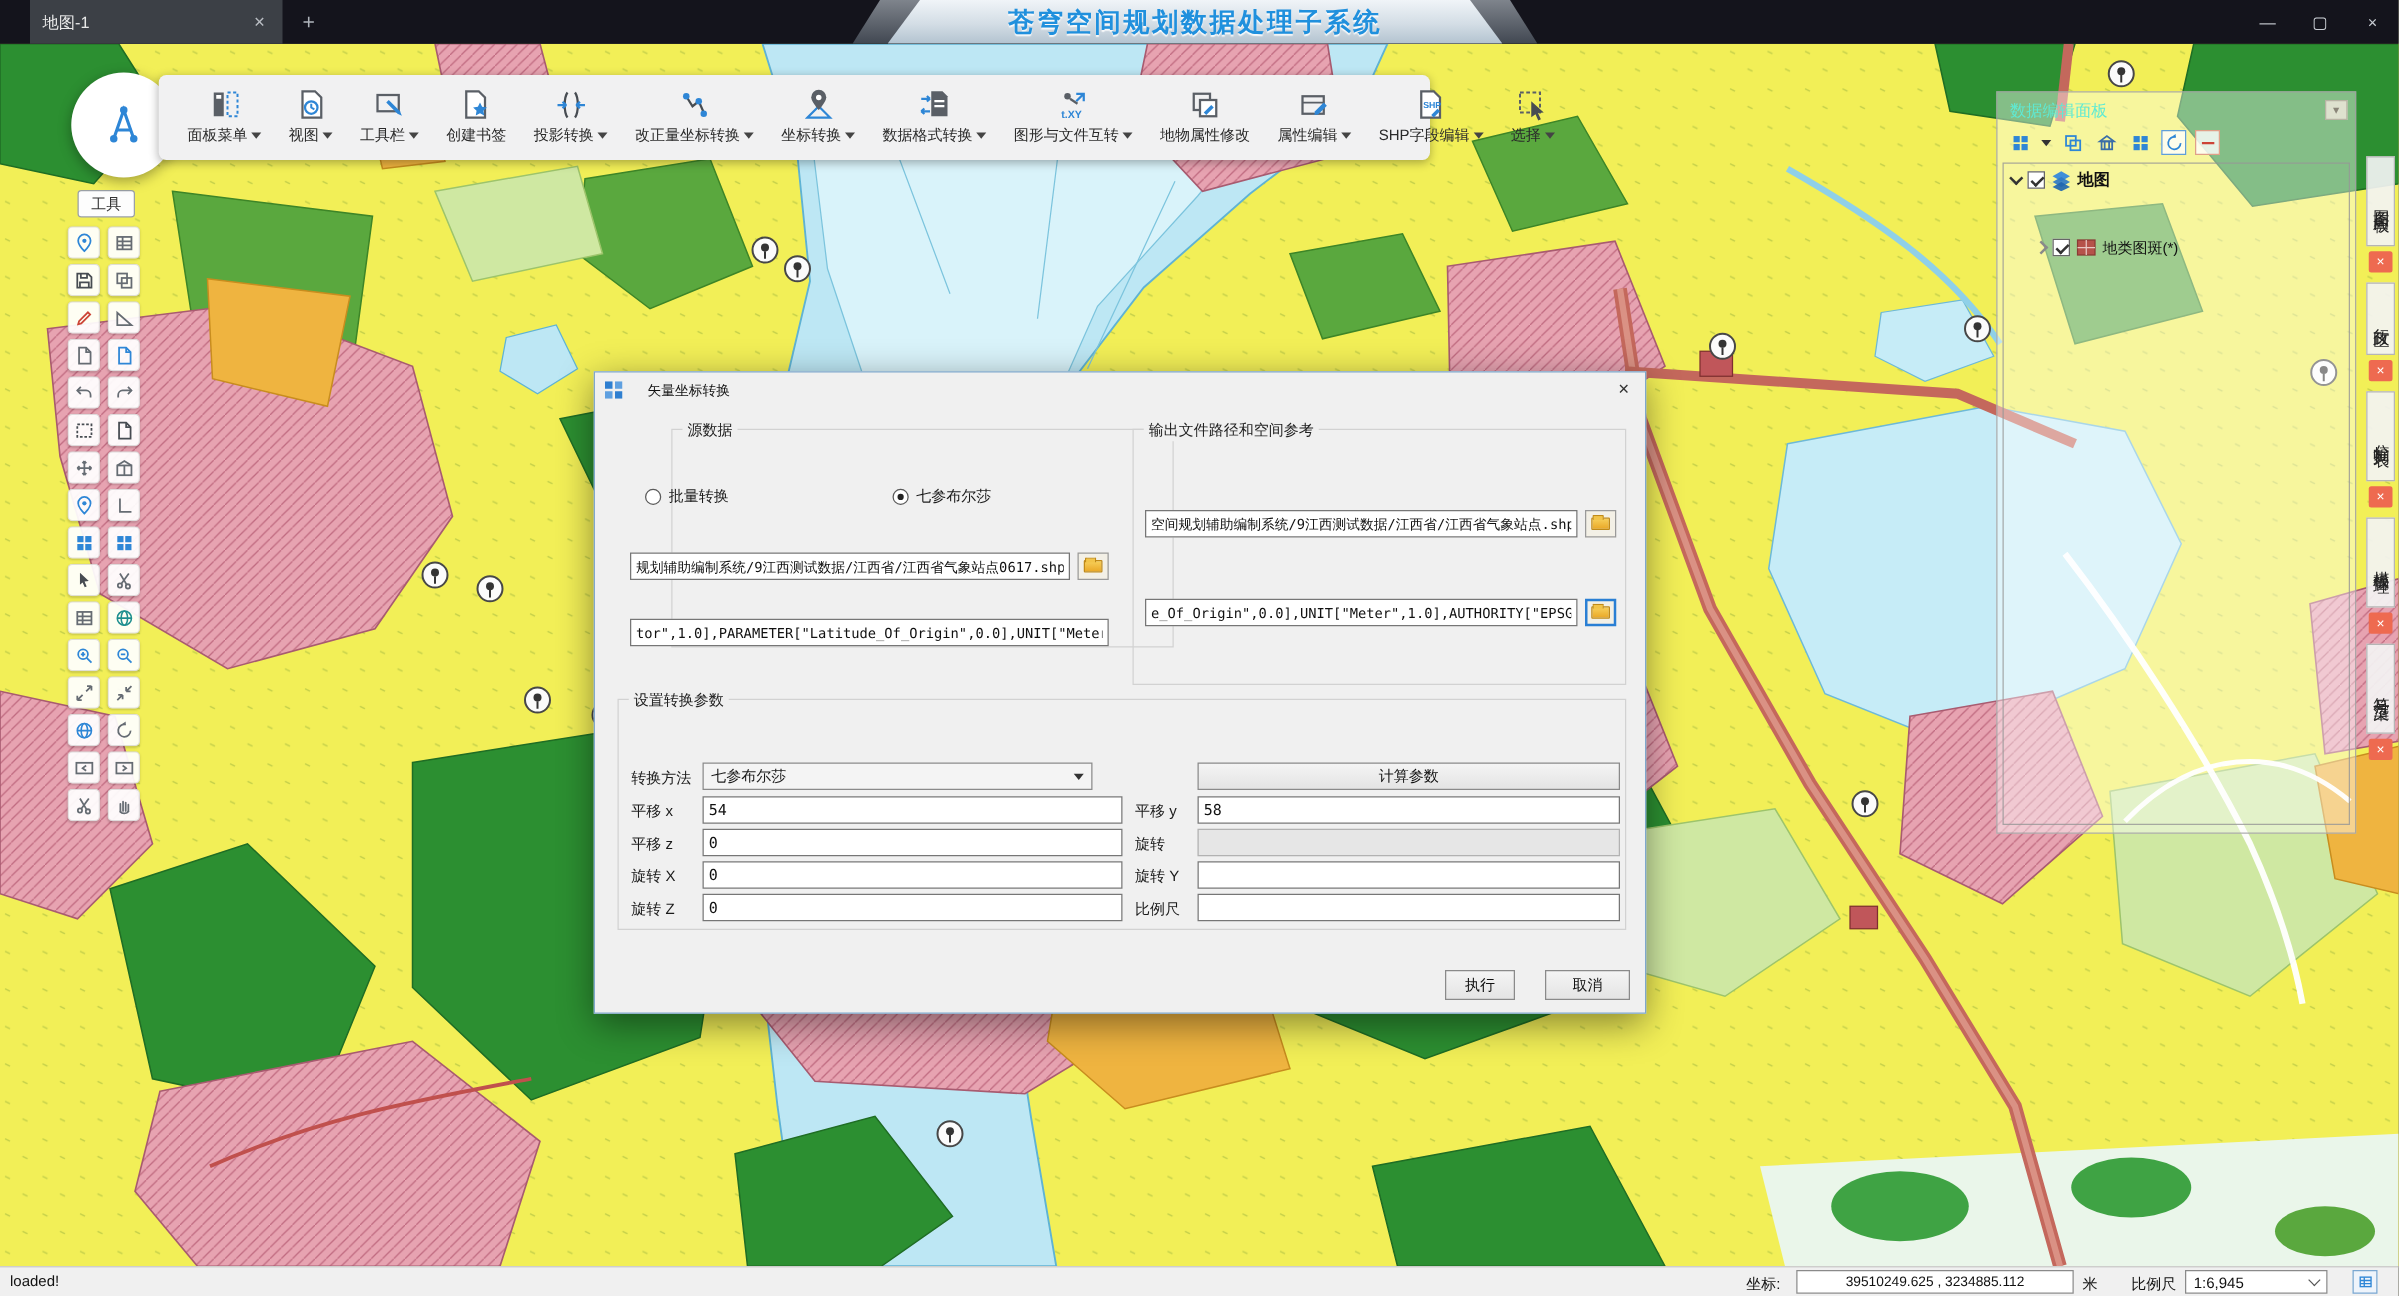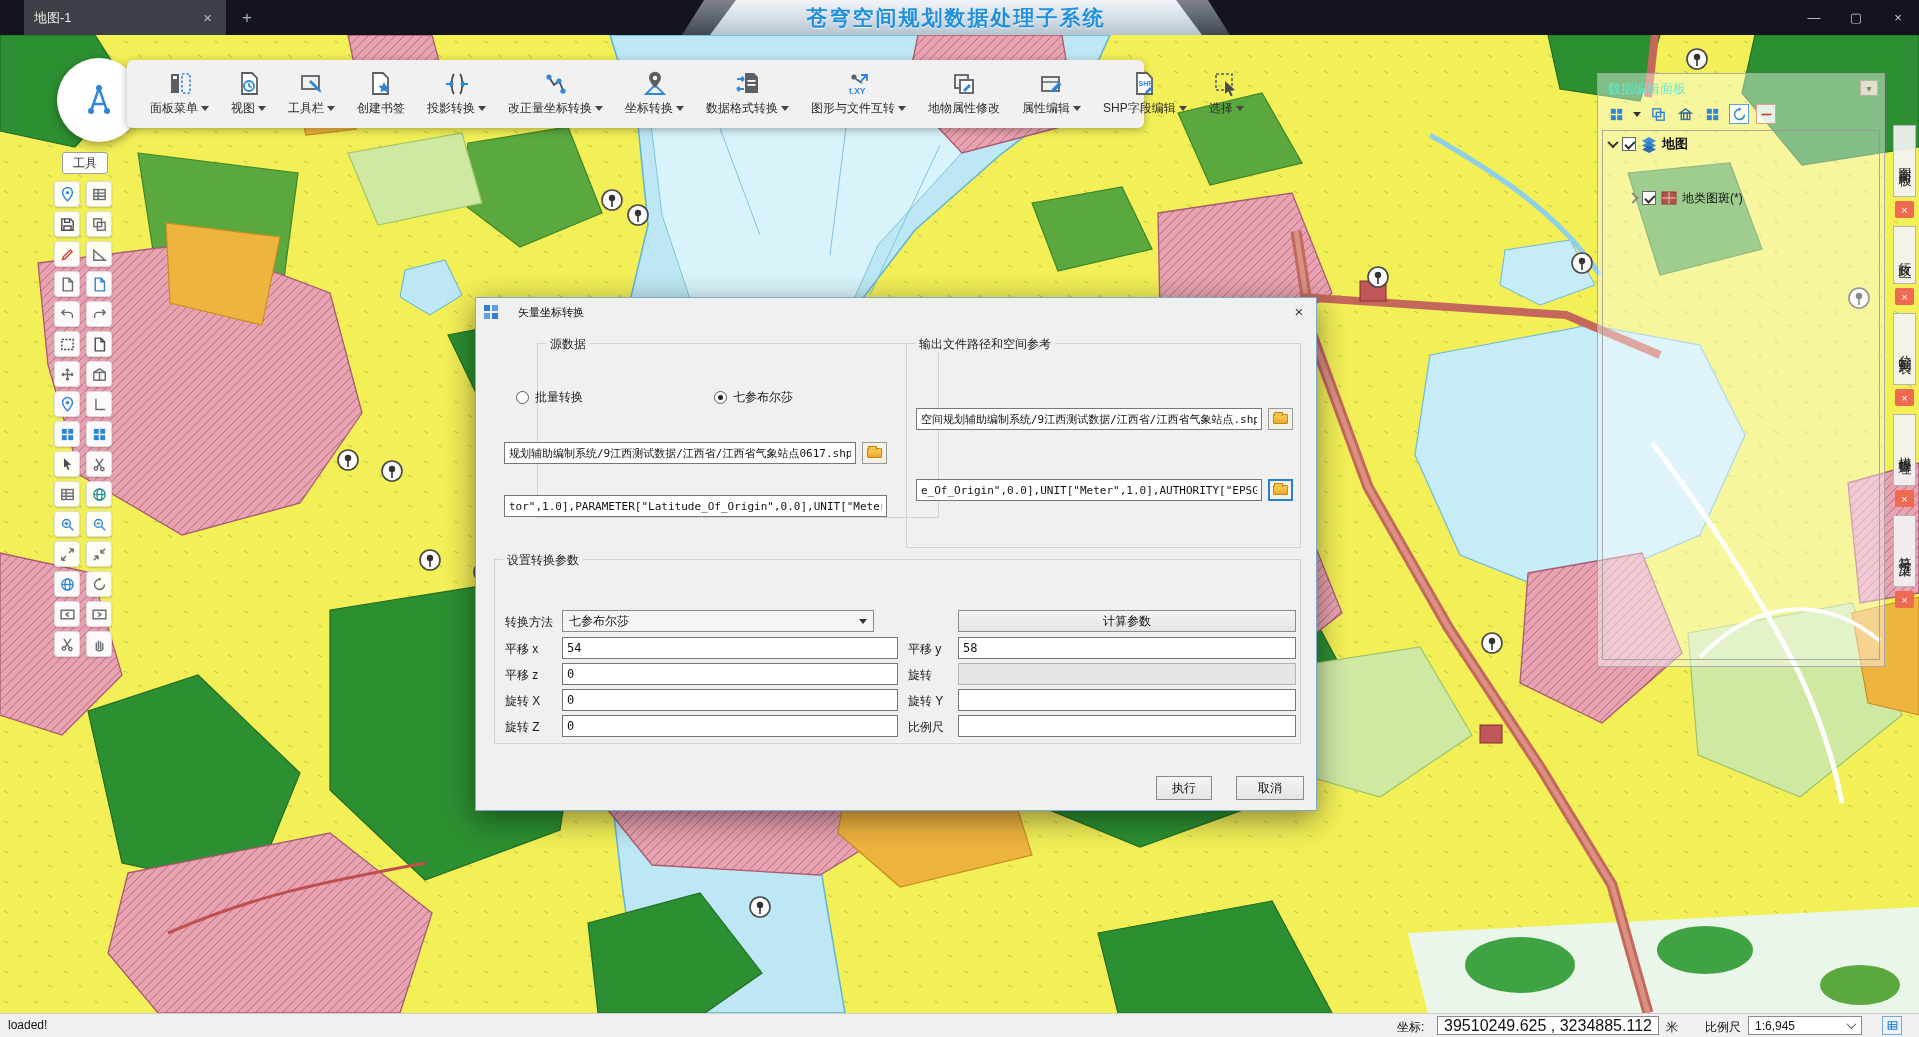--- a/index.html
+++ b/index.html
@@ -118,21 +118,21 @@
           display:flex; align-items:center; justify-content:center; padding:6px 0; z-index:18; }
   .vtab-close { position:absolute; left:1895px; width:19px; height:17px; background:#ee6a50; color:#fff;
           font-size:11px; display:flex; align-items:center; justify-content:center; z-index:18; border-radius:2px; }
 
   
   .statusbar { position:absolute; left:0; top:1013px; width:1919px; height:24px; background:#f0f0f0;
                border-top:1px solid #cfcfcf; z-index:40; font-size:12px; color:#111; }
   .sb-left { position:absolute; left:8px; top:4px; }
   .sb-coord-label { position:absolute; left:1397px; top:5px; }
   .sb-coord-box { position:absolute; left:1437px; top:2px; width:222px; height:19px; background:#fff;
-                  border:1px solid #8a8a8a; text-align:center; line-height:18px; font-size:16px; }
+                  border:1px solid #8a8a8a; text-align:center; line-height:18px; font-size:11px; }
   .sb-unit { position:absolute; left:1666px; top:5px; }
   .sb-scale-label { position:absolute; left:1705px; top:5px; }
   .sb-scale-box { position:absolute; left:1748px; top:2px; width:114px; height:19px; background:#fff;
                   border:1px solid #8a8a8a; font-size:12px; display:flex; align-items:center; padding:0 6px; }
   .sb-scale-box .chev { margin-left:auto; width:7px; height:7px; border-right:1.5px solid #555;
                   border-bottom:1.5px solid #555; transform:rotate(45deg) translate(-1px,-1px); }
   .sb-listbtn { position:absolute; left:1882px; top:2px; width:20px; height:19px; border:1px solid #7aa7d0;
                 background:#eef4fb; display:flex; align-items:center; justify-content:center; }
 </style>
 </head>

